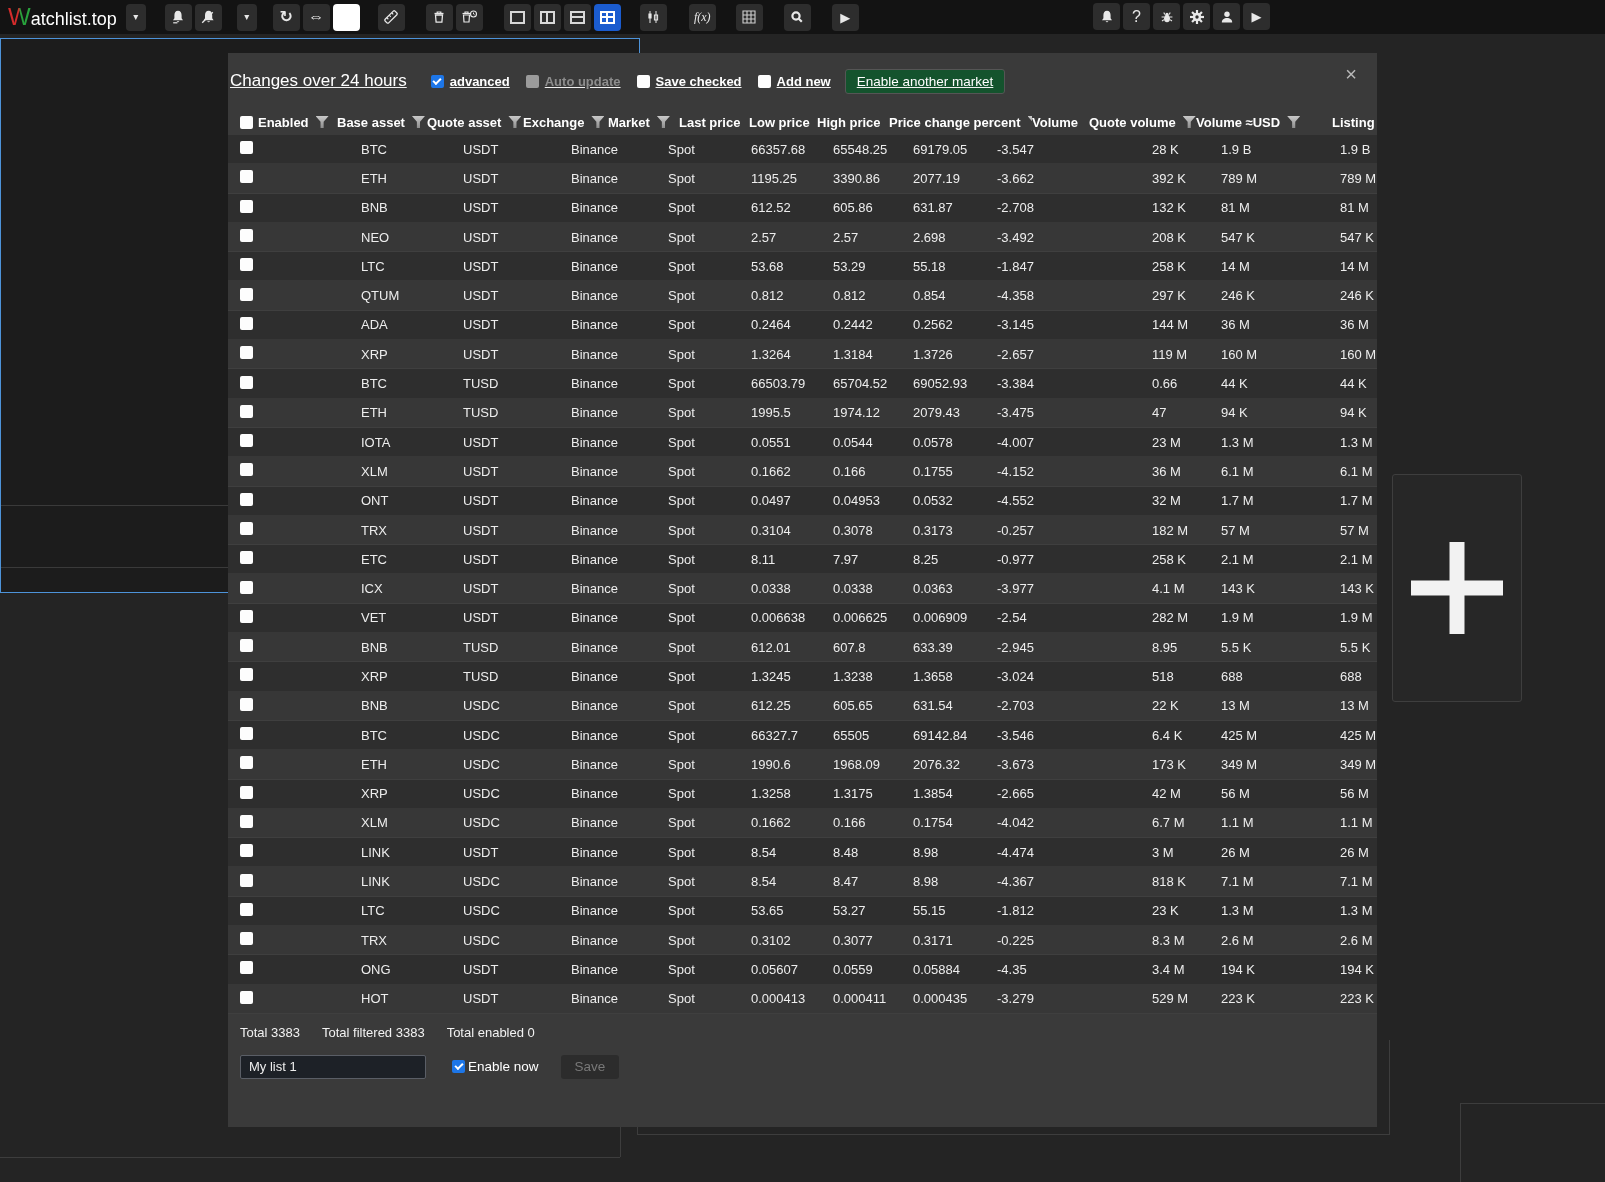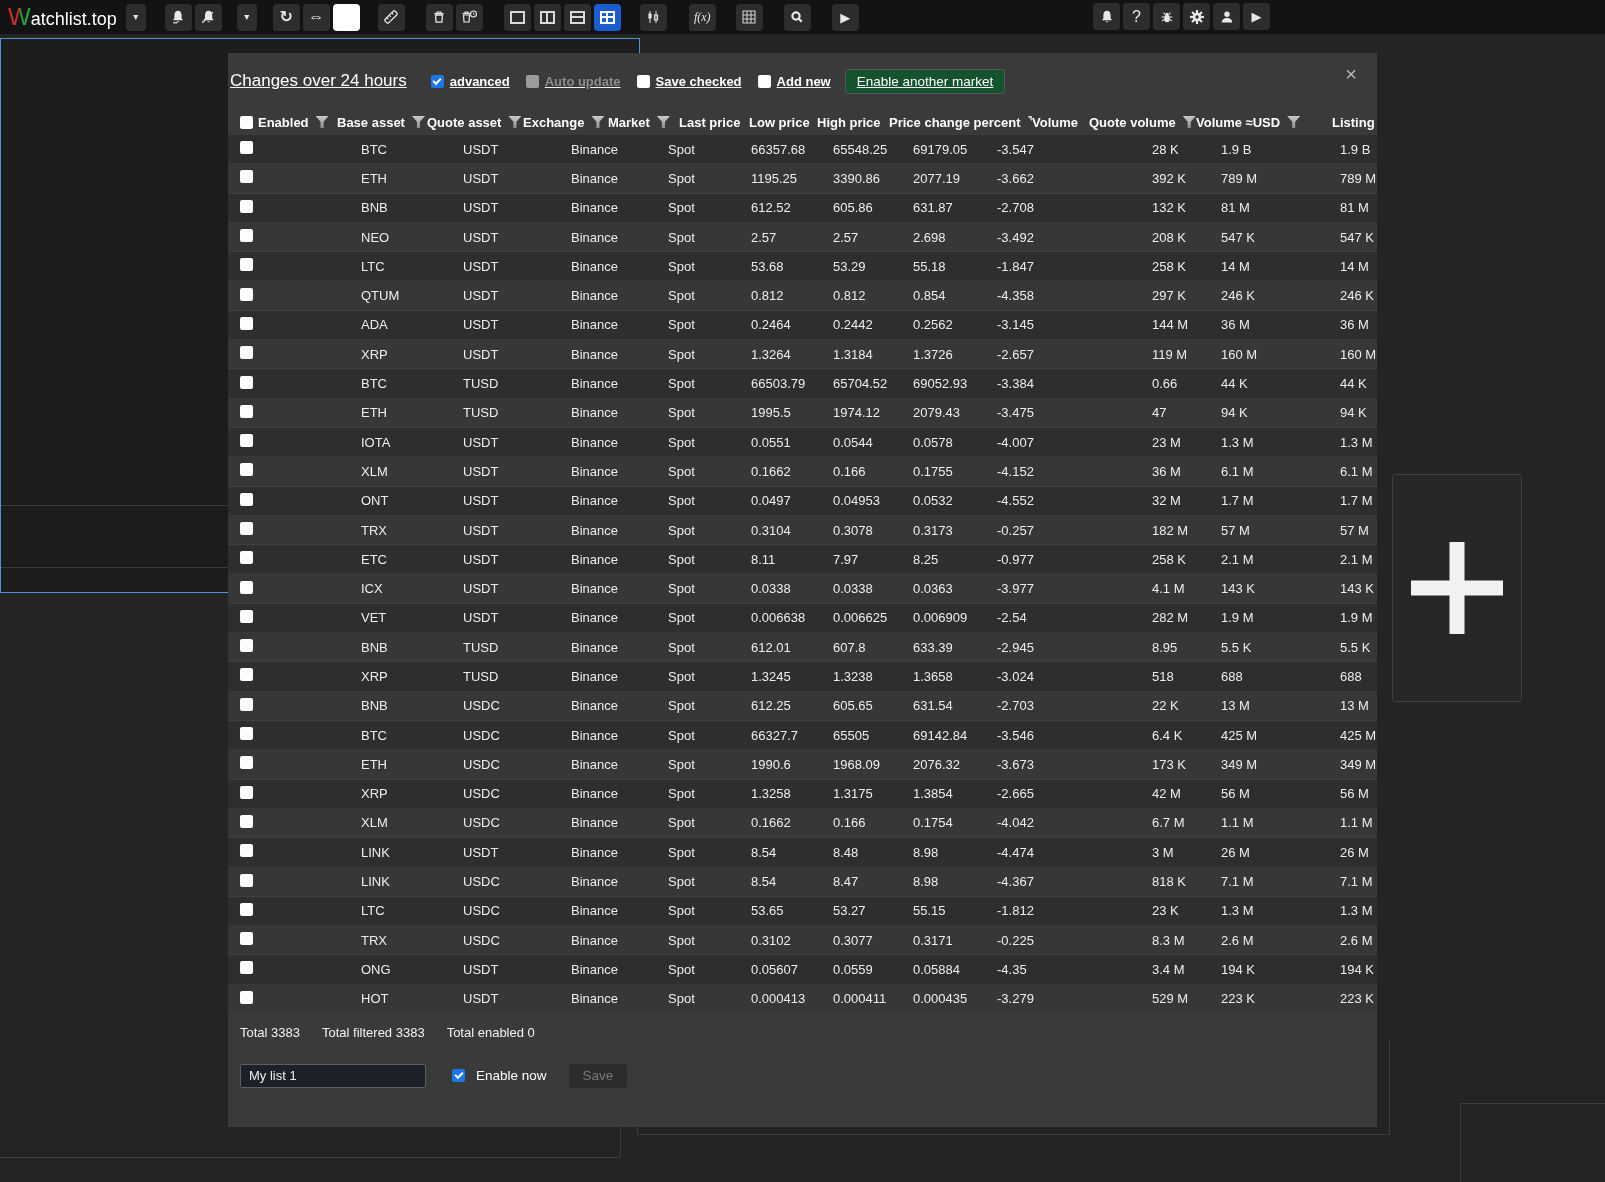--- a/index.html
+++ b/index.html
@@ -73,24 +73,24 @@
   .drow.even{background:#373737;}
   .cell{white-space:nowrap;overflow:hidden;}
   
   .mfoot{padding:0 12px;font-size:13px;color:#f2f2f2;}
   .totline{margin-top:9px;display:flex;gap:22px;height:20px;align-items:center;}
   .pageline{margin-top:7px;display:flex;align-items:center;height:20px;}
   .pageline .lbl2{margin-left:22px;}
   .pgwrap{margin-left:25px;display:flex;gap:8px;}
   .pgbtn{width:22px;height:19px;background:#272727;border:none;border-radius:3px;color:#c2c2c2;
     font-size:12px;line-height:1;padding:0;cursor:pointer;font-family:inherit;}
-  .listline{margin-top:21px;display:flex;height:24px;}
+  .listline{margin-top:12px;display:flex;height:24px;}
   .list-input{width:168px;height:22px;background:#1d2127;border:1px solid #5a5e66;border-radius:2px;
     color:#eee;font-size:13px;padding:0 8px;font-family:inherit;box-sizing:content-box;}
-  .enable-now{margin-left:26px;display:flex;align-items:center;gap:11px;font-size:13.5px;color:#fff;cursor:pointer;}
+  .enable-now{margin-left:26px;display:flex;align-items:center;gap:3px;font-size:13.5px;color:#fff;cursor:pointer;}
   .save-btn{margin-left:22px;background:#2c2c2c;border:none;border-radius:3px;color:#787878;
     font-size:13.5px;padding:4px 14px;font-family:inherit;}
   svg{display:block;}
 </style>
 </head>
 <body>
 
 <div class="toolbar">
   <div class="logo"><span class="w">W</span><span>atchlist.top</span></div>
 

